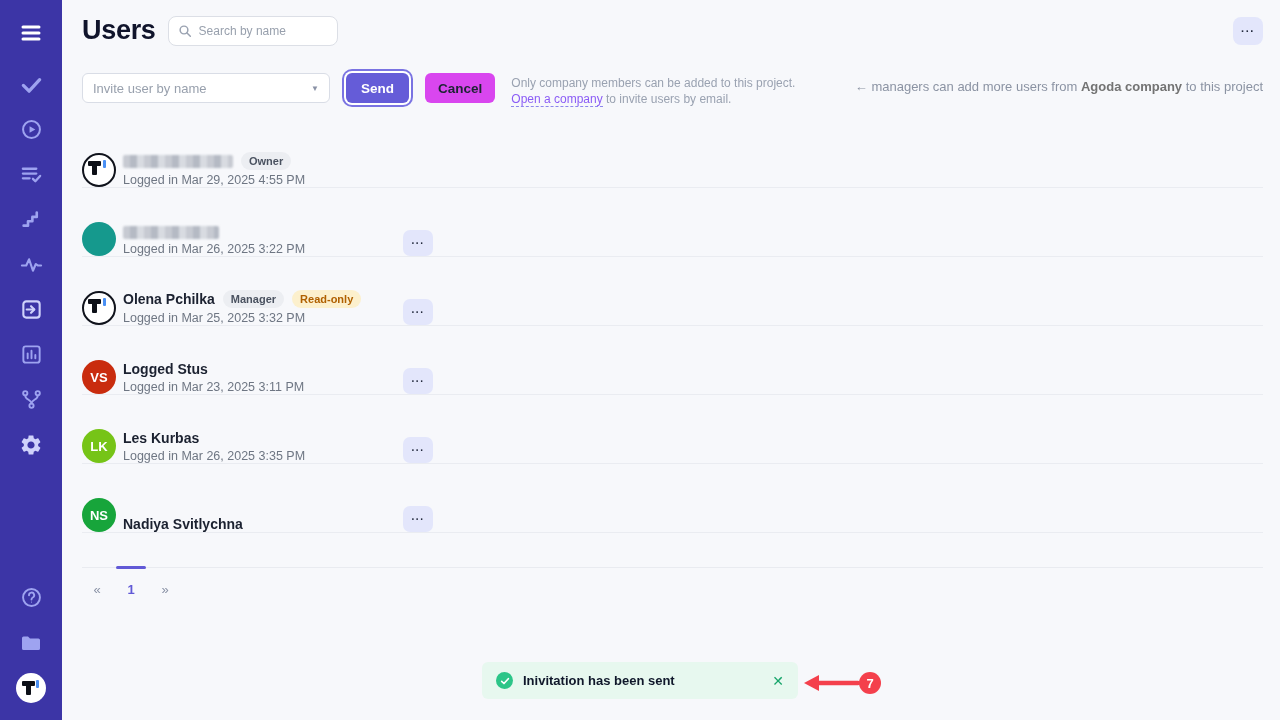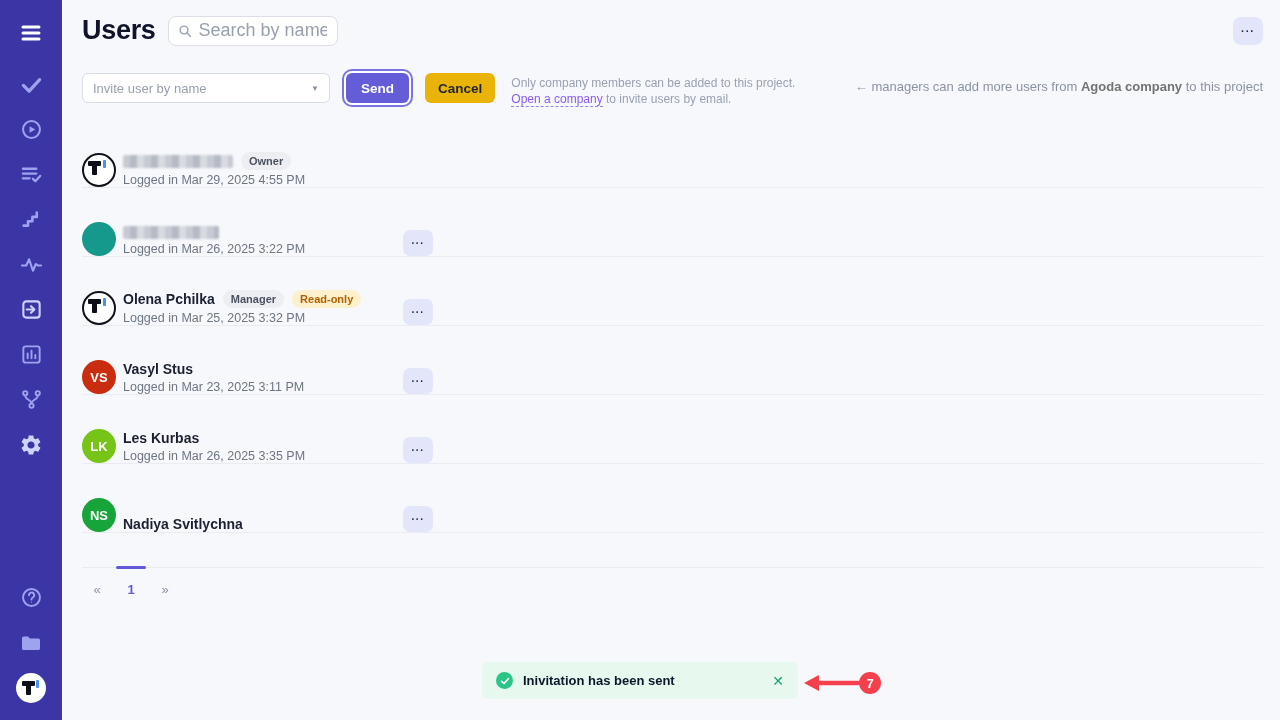--- a/index.html
+++ b/index.html
@@ -32,21 +32,21 @@
   .t-logo .t-tick { position:absolute; left:20px; top:7px; width:3px;  height:8px;  background:#4a90f4; border-radius:1px; }
 
   
   .main { margin-left:62px; padding:0 17px 12px 20px; height:720px; position:relative; }
 
   .page-header { display:flex; align-items:center; padding-top:15px; }
   .page-title { font-size:27px; font-weight:800; color:#10142b; letter-spacing:-.3px; }
   .search-wrap { position:relative; margin-left:12px; }
   .search-wrap input {
     width:170px; height:30px; border:1px solid #dcdfe6; border-radius:8px;
-    background:#fff; padding:0 10px 0 30px; font-size:18px; color:#3a4150;
+    background:#fff; padding:0 10px 0 30px; font-size:12px; color:#3a4150;
     font-family:"Liberation Sans", sans-serif; outline:none;
   }
   .search-wrap input::placeholder { color:#98a0ad; }
   .search-icon { position:absolute; left:9px; top:7px; color:#9aa2b1; }
   .more-btn {
     margin-left:auto; width:30px; height:28px; border:none; border-radius:8px;
     background:#e3e6fb; color:#232a3d; font-weight:bold; font-size:11px;
     letter-spacing:1px; cursor:pointer; line-height:26px;
   }
 
@@ -57,21 +57,21 @@
     display:flex; align-items:center; justify-content:space-between; padding:0 10px;
     font-size:13px; color:#98a0ad; cursor:pointer;
   }
   .invite-select .caret { font-size:8px; color:#8a92a6; }
   .send-btn {
     margin-left:16px; height:30px; padding:0 15px; background:#655cd8; color:#fff;
     border:none; border-radius:6px; font-size:13.5px; font-weight:600; cursor:pointer;
     box-shadow:0 0 0 2px #ffffff, 0 0 0 4px #7a73e2;
   }
   .cancel-btn {
-    margin-left:16px; height:30px; padding:0 13px; background:#eab308; color:#1d2433;
+    margin-left:16px; height:30px; padding:0 13px; background:#d946ef; color:#1d2433;
     border:none; border-radius:6px; font-size:13.5px; font-weight:600; cursor:pointer;
   }
   .invite-note { margin-left:16px; font-size:12px; line-height:16px; color:#9aa2b1; padding-top:2px; }
   .invite-note a { color:#8b5cf6; text-decoration:none; border-bottom:1px dashed #8d87ec; cursor:pointer; }
   .manager-note { margin-left:auto; font-size:13px; color:#8b93a3; padding-top:6px; white-space:nowrap; }
   .manager-note b { color:#737373; }
 
   
   .user-list { margin-top:12px; }
   .user-row { display:flex; align-items:flex-end; height:69px; border-bottom:1px solid #eaecf1; }
@@ -295,21 +295,21 @@
           </div>
       <div class="logged-in">Logged in Mar 25, 2025 3:32 PM</div>
     </div>
     <button class="row-menu-btn">···</button>
   </div>
 
   <div class="user-row">
     <div class="avatar" style="background: rgb(201, 44, 14);">VS</div>
     <div class="user-info">
       <div class="name-line">
-            <span class="user-name">Vasyl Stus</span>
+            <span class="user-name">Logged Stus</span>
           </div>
       <div class="logged-in">Logged in Mar 23, 2025 3:11 PM</div>
     </div>
     <button class="row-menu-btn">···</button>
   </div>
 
   <div class="user-row">
     <div class="avatar" style="background: rgb(118, 196, 23);">LK</div>
     <div class="user-info">
       <div class="name-line">

